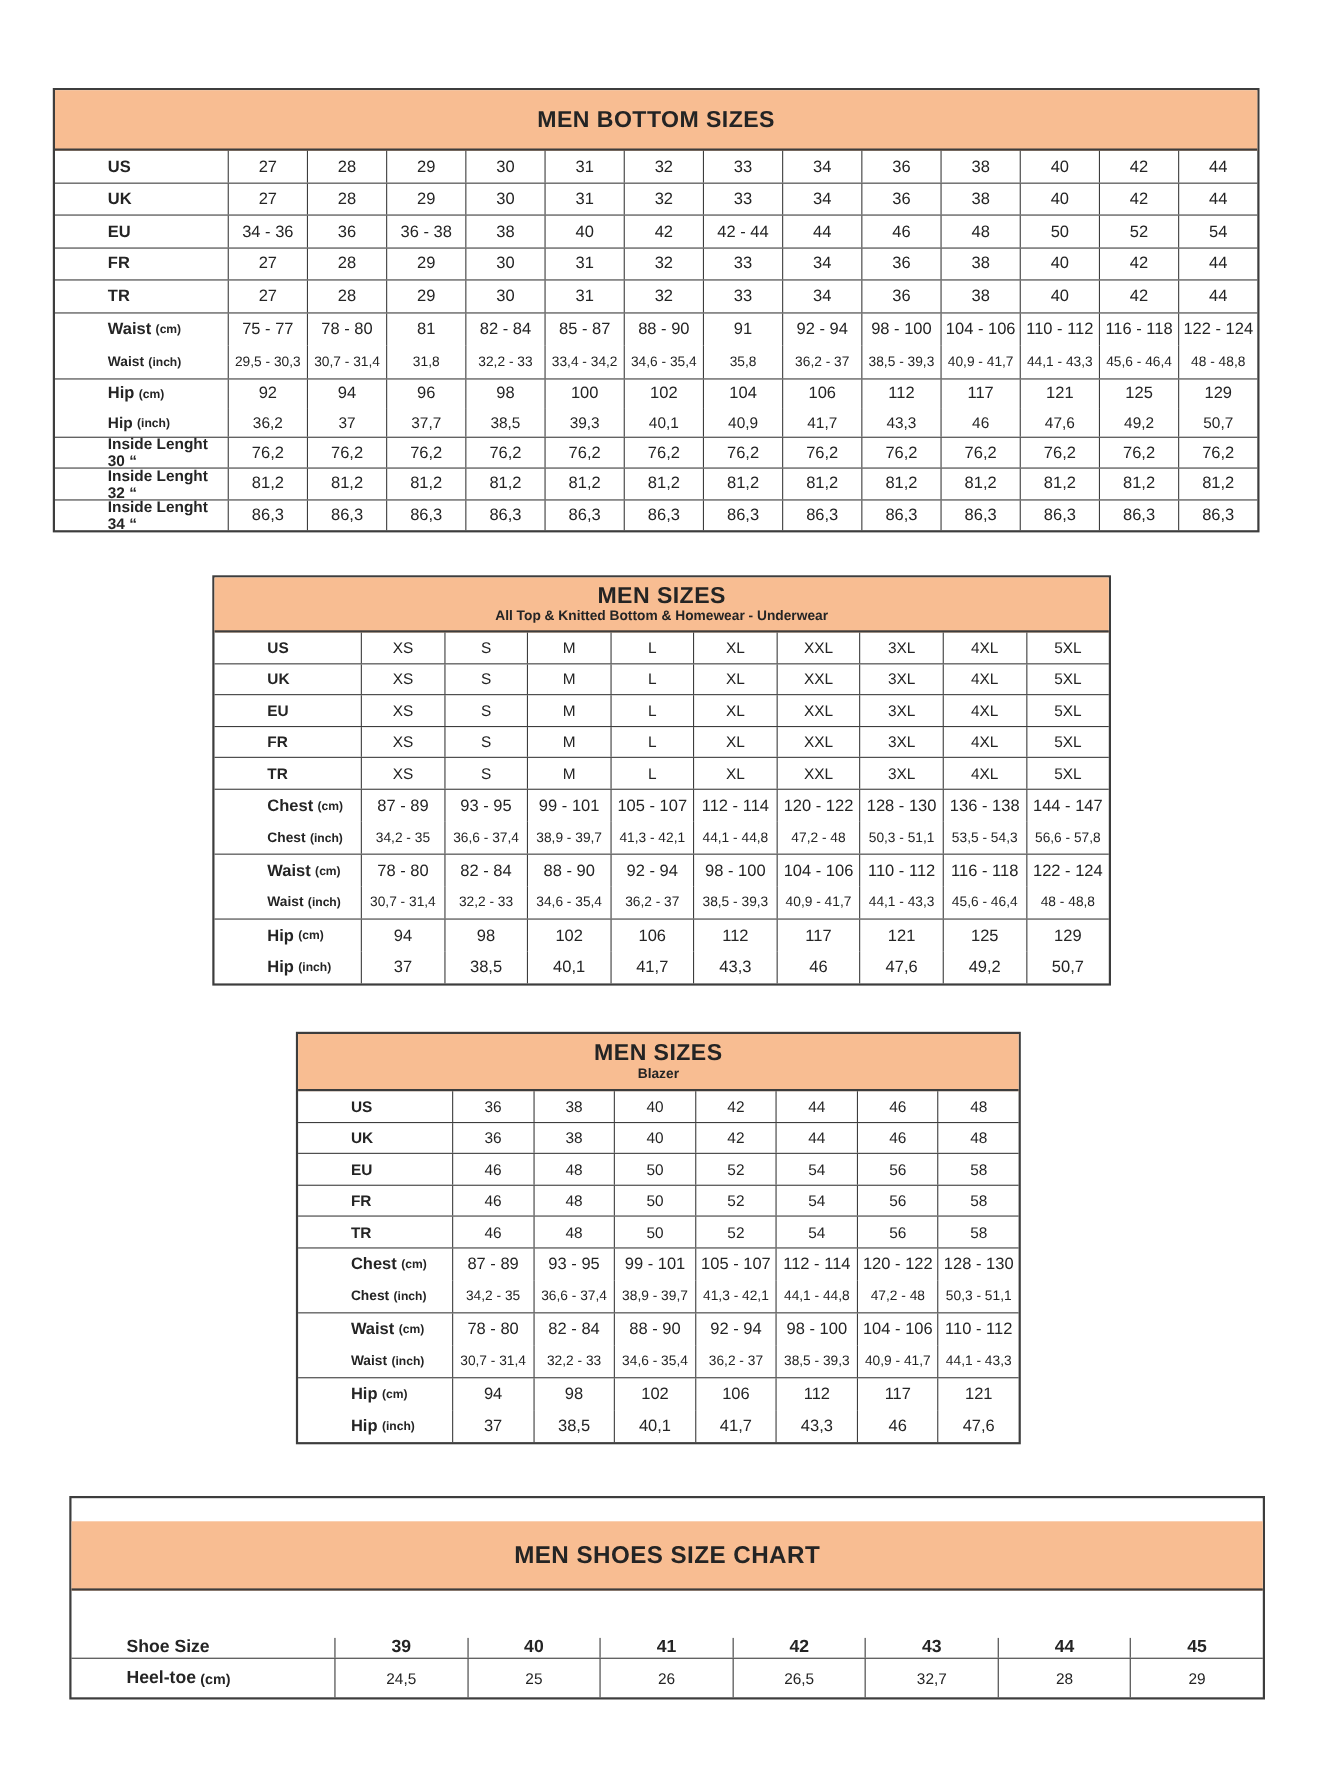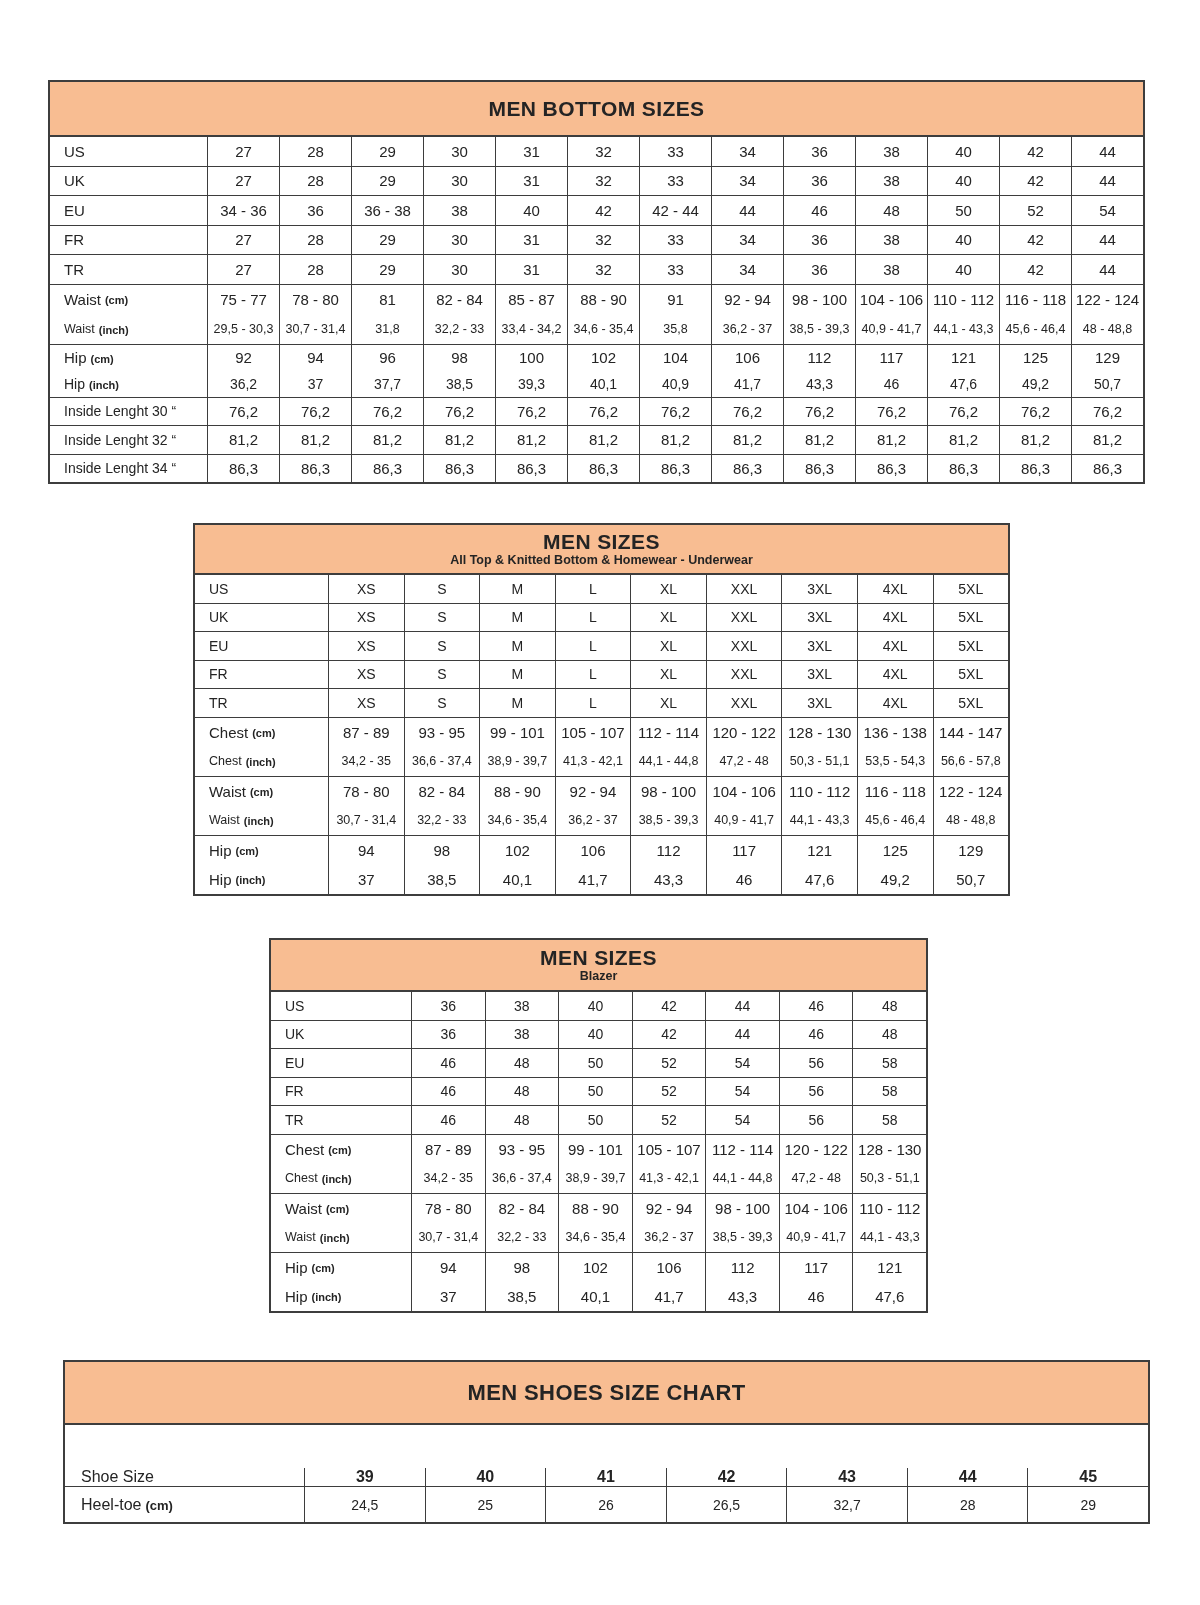--- a/index.html
+++ b/index.html
@@ -23,21 +23,21 @@
     border-bottom:2px solid var(--bd);
     display:flex;flex-direction:column;justify-content:center;align-items:center;
     text-align:center;
   }
   .tbl-title{font-weight:bold;letter-spacing:.4px;}
   .tbl-subtitle{font-weight:bold;}
   .row{display:flex;border-top:1.5px solid var(--bd);align-items:stretch;}
   .tbl-body .row:first-child{border-top:none;}
   .row.join{border-top:none;}
   .lc{display:flex;align-items:center;padding-left:14px;box-sizing:border-box;flex:0 0 auto;}
-  .lm{font-weight:normal;}
+  .lm{font-weight:bold;margin-left:34px;}
   .lu{font-weight:bold;font-size:11px;margin-left:4px;position:relative;top:1px;}
   .vc{
     flex:1 1 0;display:flex;align-items:center;justify-content:center;
     border-left:1.4px solid var(--bd);box-sizing:border-box;white-space:nowrap;
   }
 
   
   #t1{left:48px;top:80px;width:1097px;}
   #t1 .tbl-header{height:53px;}
   #t1 .tbl-title{font-size:21px;}
@@ -65,21 +65,21 @@
   #t3 .tbl-header{height:50px;}
   #t3 .tbl-title{font-size:21px;line-height:1.08;}
   #t3 .tbl-subtitle{font-size:12.5px;}
   #t3 .lc{width:140px;}
   #t3 .row{height:27.5px;font-size:14px;}
   #t3 .row.pair{height:29px;font-size:15px;}
   #t3 .row.pair.inch-small{font-size:12.5px;}
 
   
   #t4{left:63px;top:1360px;width:1087px;}
-  #t4 .tbl-header{height:61px;}
+  #t4 .tbl-header{height:61px;margin-top:21px;}
   #t4 .tbl-title{font-size:22px;}
   #t4 .lc{width:239px;padding-left:16px;}
   #t4 .lm{font-size:16px;}
   #t4 .lu{font-size:13px;}
   #t4 .row.shoe{height:61px;font-size:16px;font-weight:bold;align-items:flex-end;}
   #t4 .row.heel{height:35px;font-size:14px;}
 </style>
 </head>
 <body>
 

